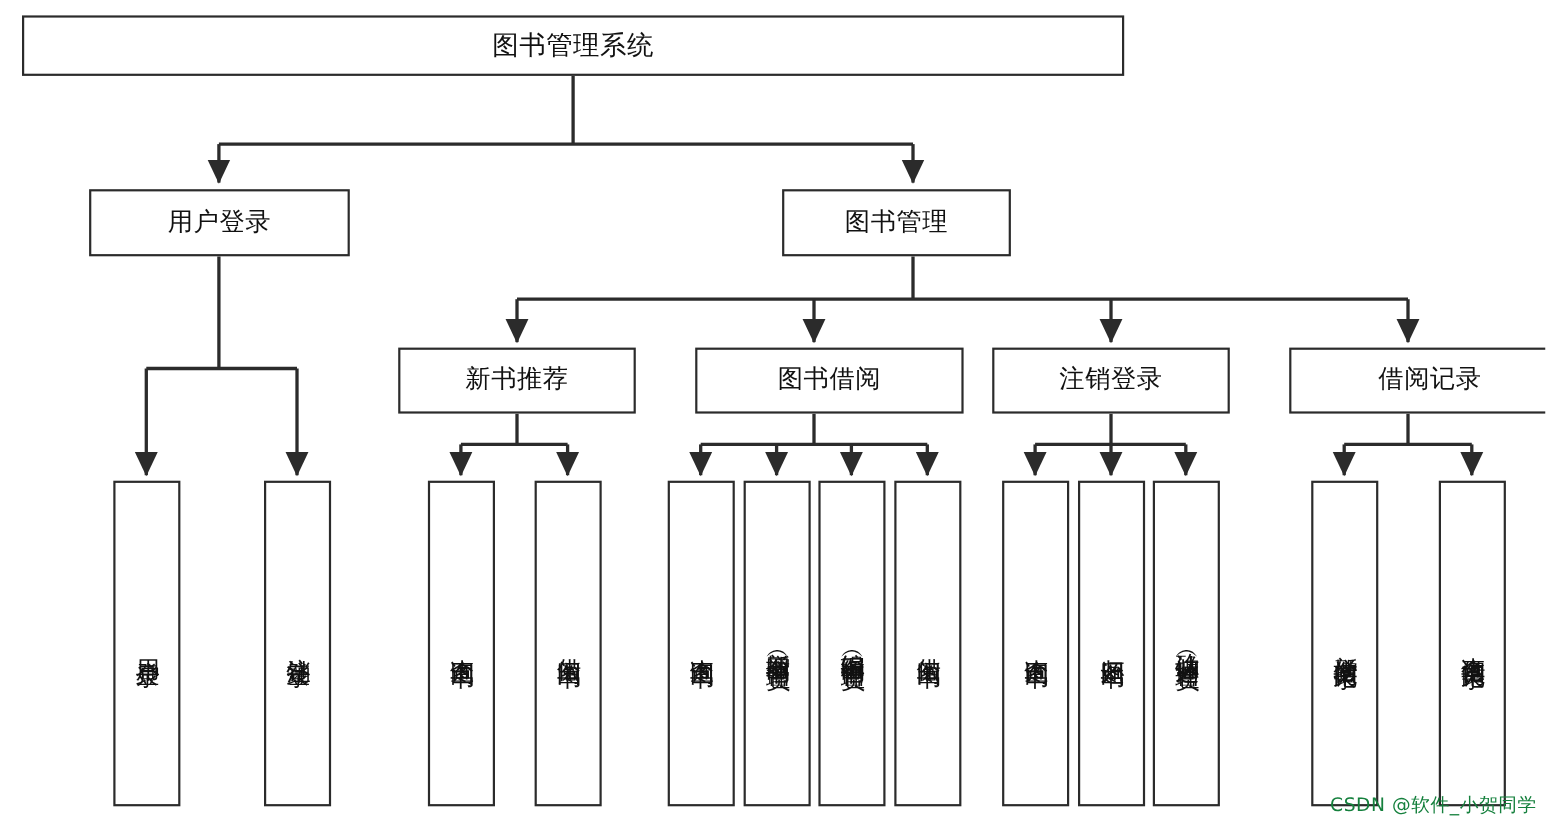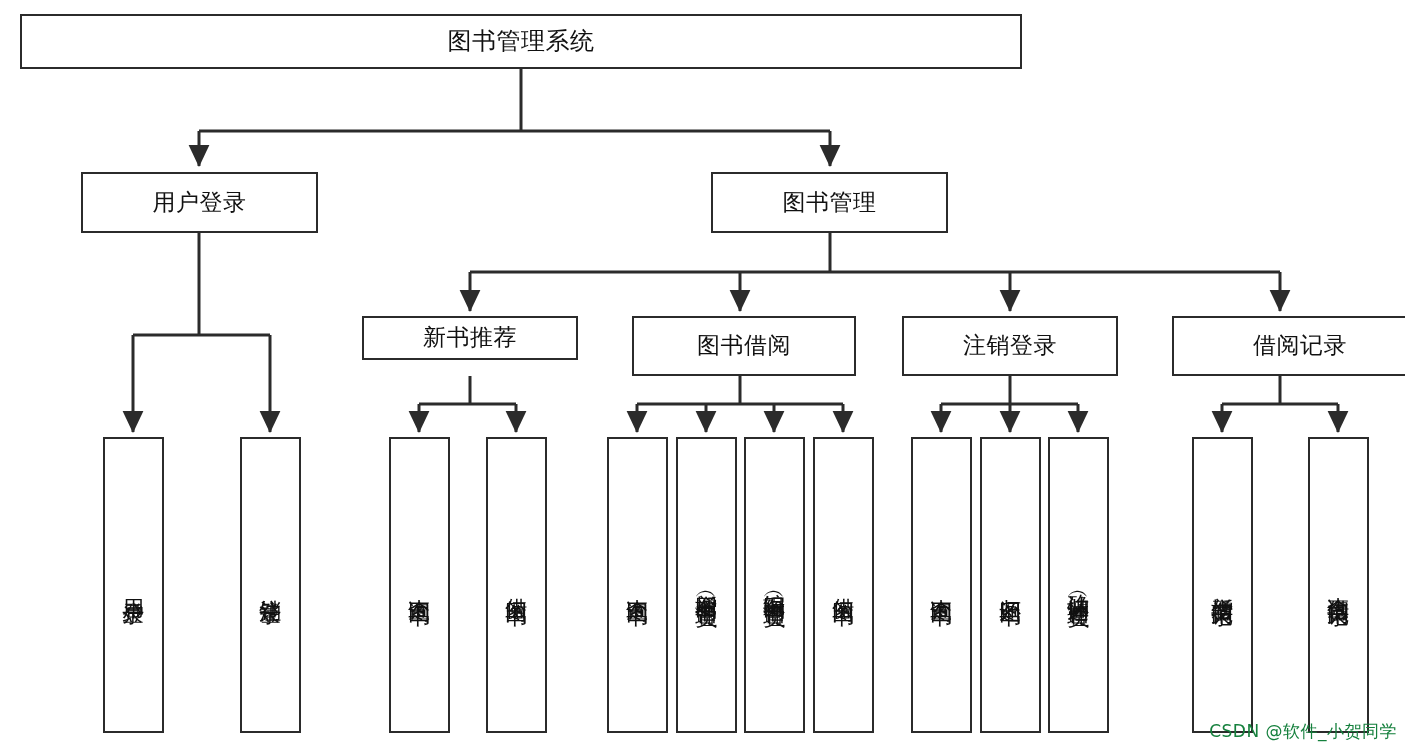--- a/index.html
+++ b/index.html
@@ -132,29 +132,29 @@
   </svg>
 
   <div class="node horiz root" style="left:20px; top:14px; width:1002px; height:55px;">
     <span class="label">图书管理系统</span>
   </div>
 
   <div class="node horiz" style="left:81px; top:172px; width:237px; height:61px;">
     <span class="label">用户登录</span>
   </div>
 
-  <div class="node horiz" style="left:711px; top:172px; width:237px; height:61px;">
+  <div class="node horiz" style="left:711px; top:172px; width:208px; height:61px;">
     <span class="label">图书管理</span>
   </div>
 
-  <div class="node horiz" style="left:362px; top:316px; width:216px; height:44px;">
+  <div class="node horiz" style="left:362px; top:316px; width:216px; height:60px;">
     <span class="label">新书推荐</span>
   </div>
 
-  <div class="node horiz" style="left:632px; top:316px; width:224px; height:60px;">
+  <div class="node horiz" style="left:632px; top:316px; width:244px; height:60px;">
     <span class="label">图书借阅</span>
   </div>
 
   <div class="node horiz" style="left:902px; top:316px; width:216px; height:60px;">
     <span class="label">注销登录</span>
   </div>
 
   <div class="node horiz" style="left:1172px; top:316px; width:256px; height:60px;">
     <span class="label">借阅记录</span>
   </div>

